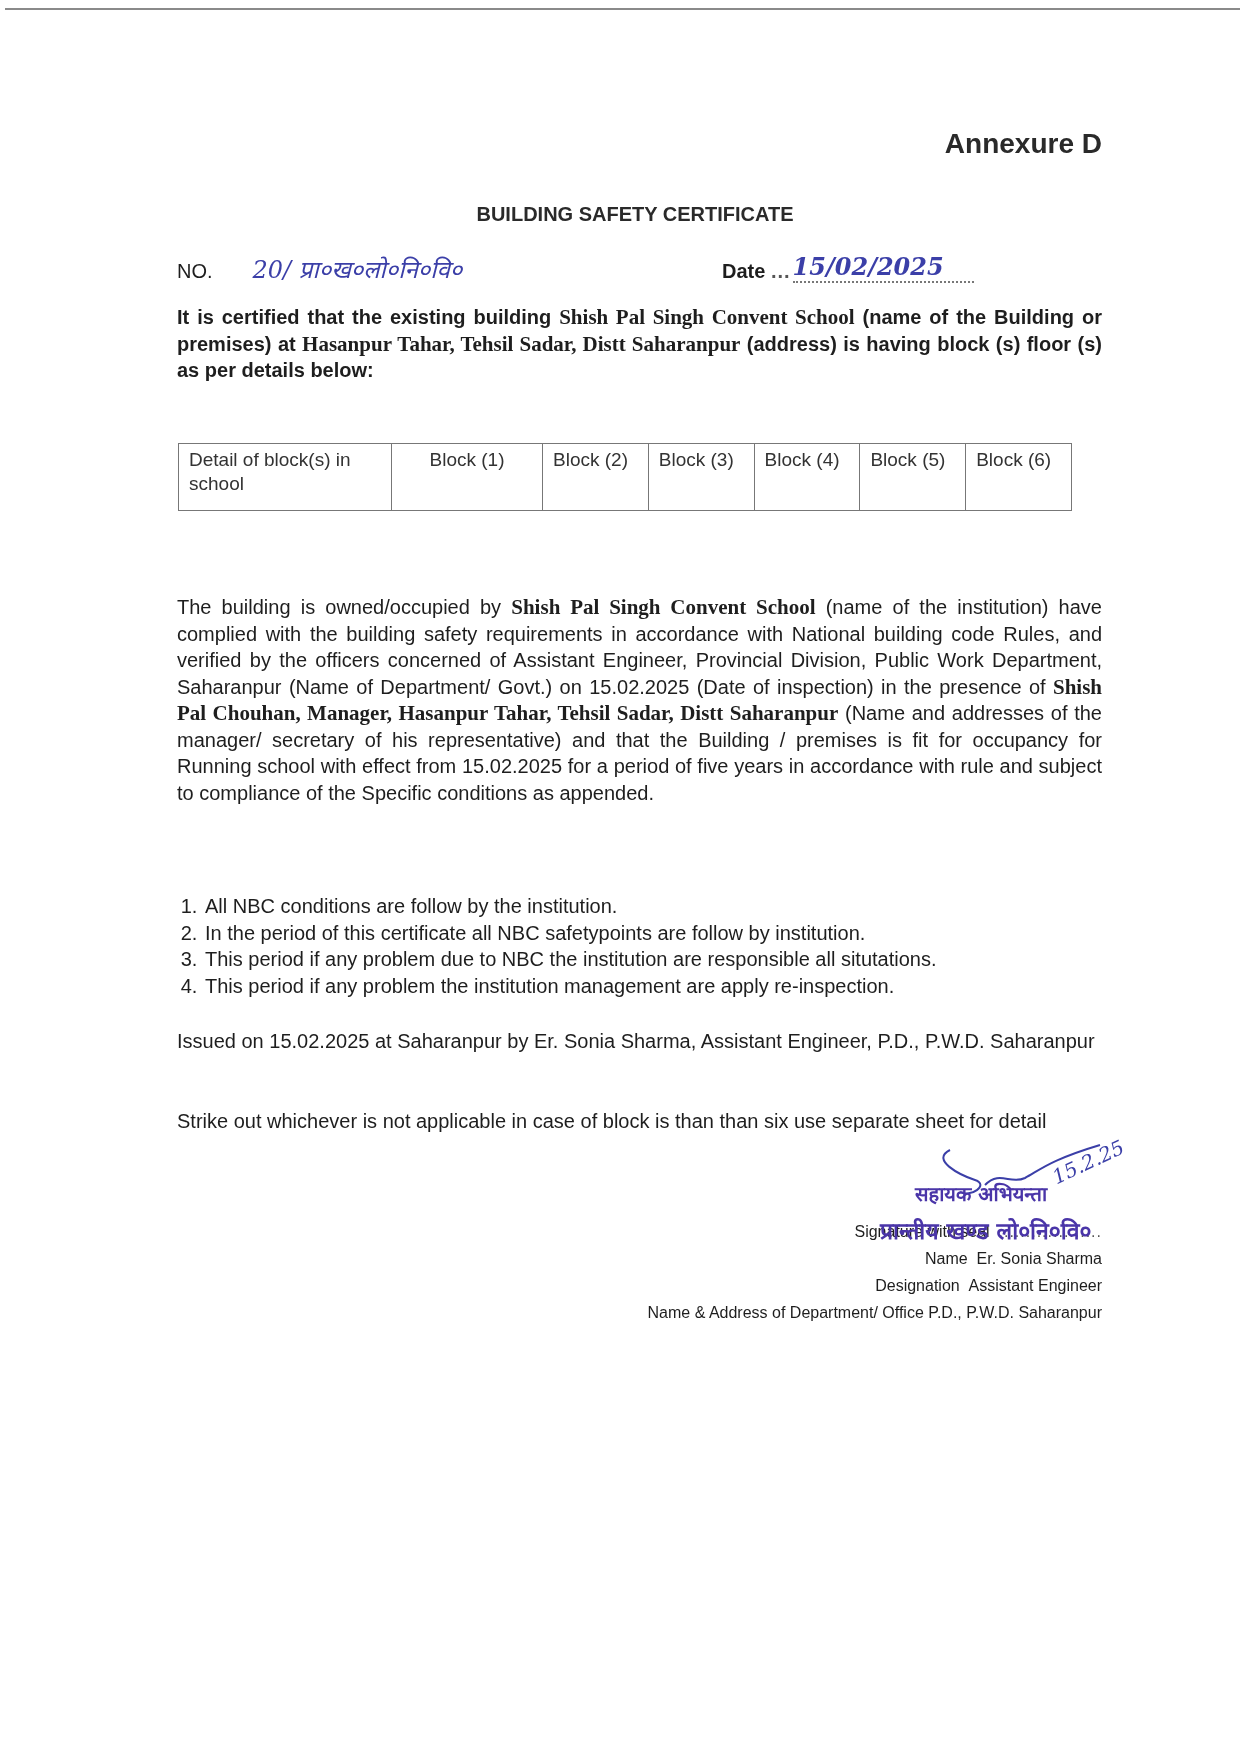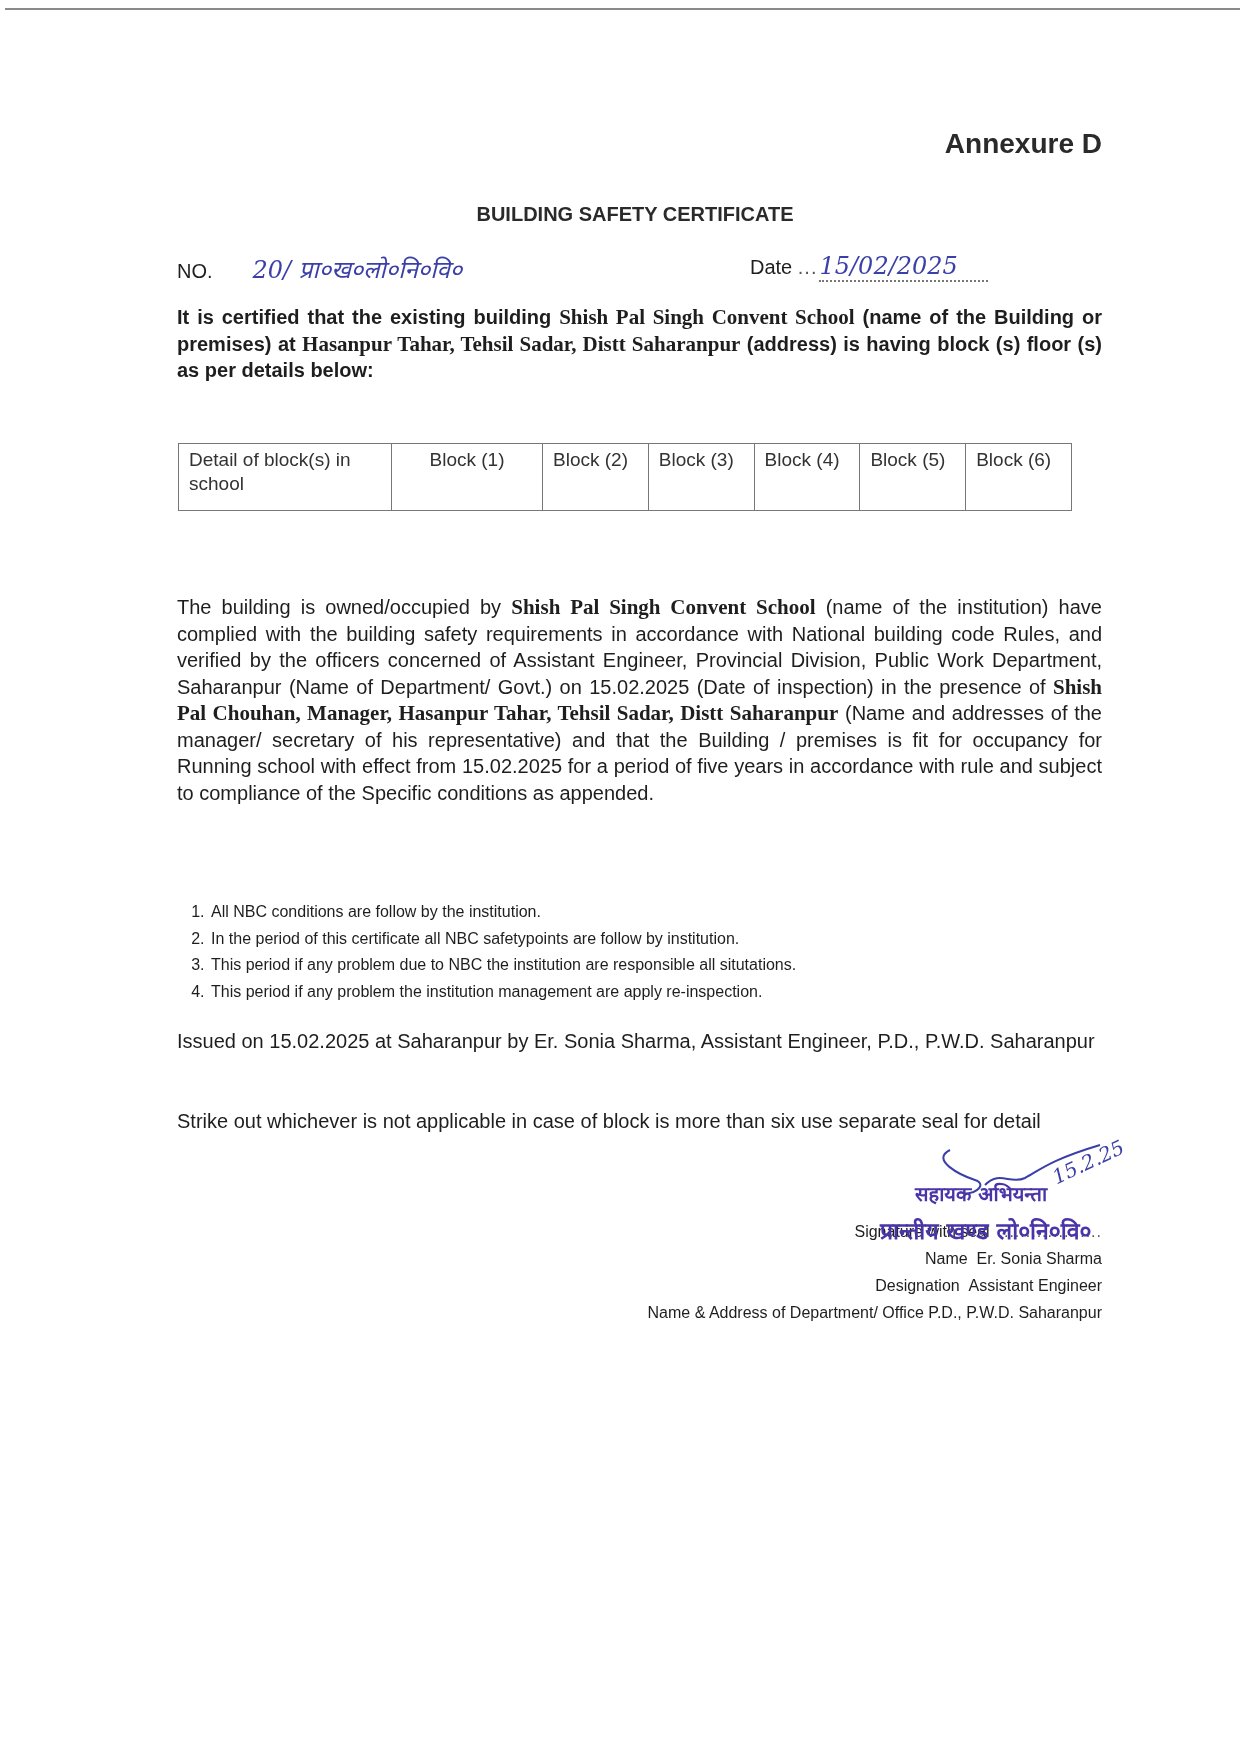--- a/index.html
+++ b/index.html
@@ -27,22 +27,22 @@
   .no-row {
     position: absolute; left: 177px; top: 252px;
     font-size: 20px; display: flex; align-items: baseline;
   }
   .handwritten {
     font-family: "DejaVu Serif", serif; font-style: italic;
     color: #3b3fa8; font-size: 24px;
   }
   .no-row .handwritten { margin-left: 40px; }
   .date-row {
-    position: absolute; left: 750px; top: 252px;
-    font-size: 20px; display: flex; align-items: center;
+    position: absolute; left: 722px; top: 252px;
+    font-size: 20px; display: flex; align-items: flex-end; font-weight: bold;
   }
   .date-row .dots { color: #555; letter-spacing: 1px; }
   .date-row .handwritten { margin-left: 2px; border-bottom: 2px dotted #777; padding: 0 30px 0 0; }
   .para {
     position: absolute; left: 177px; width: 925px;
     font-size: 20px; line-height: 26.5px; text-align: justify;
   }
   .para b.serif { font-family: "Liberation Serif", serif; font-size: 21px; }
   .p1 { top: 304px; font-weight: bold; }
   table.blocks {
@@ -54,21 +54,21 @@
     padding: 4px 10px; line-height: 24px; color: #333;
   }
   table.blocks td.lbl { width: 192px; text-align: left; }
   table.blocks td.b1 { width: 130px; text-align: center; }
   table.blocks td.bx { text-align: left; margin-left: 20px; }
   table.blocks tr.r1 td { height: 58px; }
   table.blocks tr.r2 td { height: 56px; }
   .p2 { top: 594px; }
   ol.conds {
     position: absolute; left: 177px; top: 893px;
-    margin: 6px; padding-left: 26px; font-size: 16px; line-height: 26.5px;
+    margin: 0; padding-left: 26px; font-size: 20px; line-height: 26.5px;
     width: 900px;
   }
   ol.conds li { padding-left: 2px; }
   .p3 { top: 1028px; }
   .p4 { top: 1108px; }
   .sig-block {
     position: absolute; right: 138px; top: 1218px;
     text-align: right; font-size: 16px; line-height: 27px;
   }
   .sig-line .dots { color: #555; letter-spacing: 1px; }
@@ -135,21 +135,21 @@
 
 <ol class="conds">
   <li>All NBC conditions are follow by the institution.</li>
   <li>In the period of this certificate all NBC safetypoints are follow by institution.</li>
   <li>This period if any problem due to NBC the institution are responsible all situtations.</li>
   <li>This period if any problem the institution management are apply re-inspection.</li>
 </ol>
 
 <div class="para p3">Issued on 15.02.2025 at Saharanpur by Er. Sonia Sharma, Assistant Engineer, P.D., P.W.D. Saharanpur</div>
 
-<div class="para p4">Strike out whichever is not applicable in case of block is more than six use separate seal for detail</div>
+<div class="para p4">Strike out whichever is not applicable in case of block is than than six use separate sheet for detail</div>
 
 <svg class="signature" viewBox="0 0 180 60">
   <path d="M20 10 C 0 20, 30 35, 45 40 C 60 45, 40 58, 30 52 M55 45 C 70 30, 80 45, 95 38 C 110 30, 120 20, 170 5" fill="none" stroke="#3b3fa8" stroke-width="2"></path>
 </svg>
 <div class="sig-date">15.2.25</div>
 <div class="seal">सहायक अभियन्ता</div>
 
 <div class="sig-block">
   <div class="sig-line">
     <span>Signature with seal</span>&nbsp;&nbsp;<span class="dots">...................</span>

